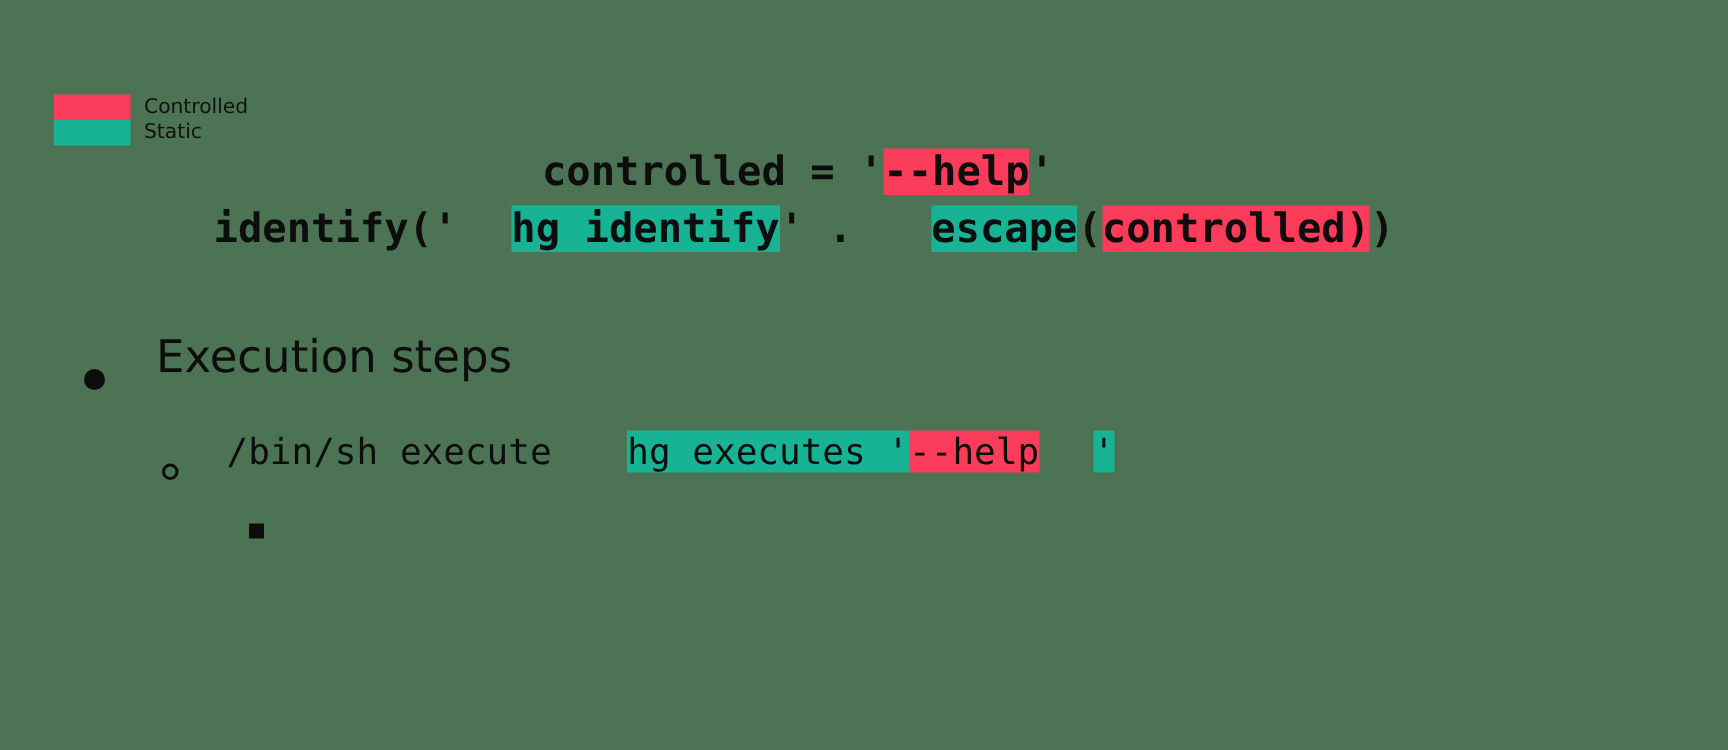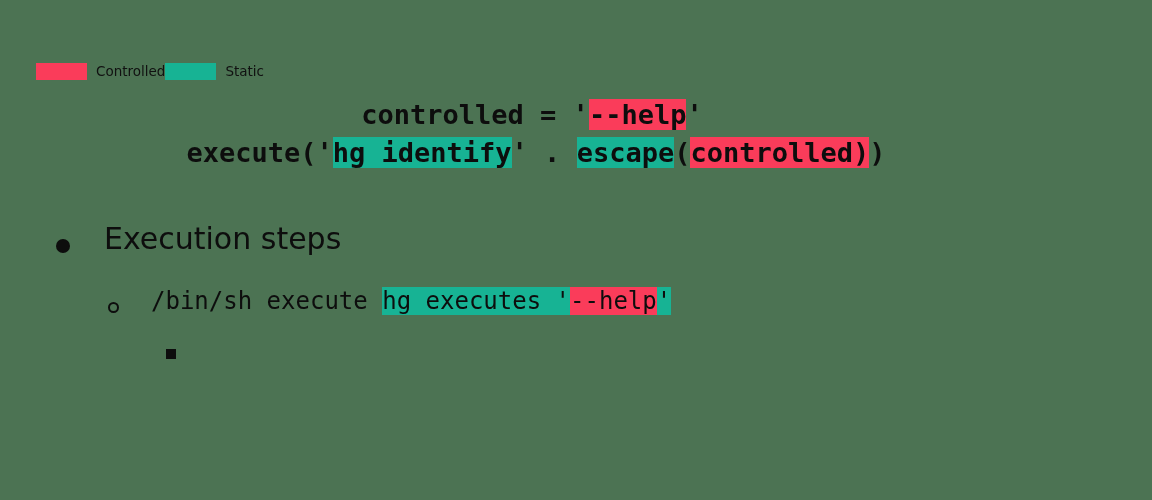--- a/index.html
+++ b/index.html
@@ -14,21 +14,21 @@
     overflow: hidden;
     position: relative;
   }
 
   
   .legend {
     position: absolute;
     left: 36px;
     top: 63px;
     display: flex;
-    flex-direction: row;
+    flex-direction: column;
   }
   .legend-row {
     display: flex;
     align-items: center;
     height: 17px;
   }
   .legend-swatch {
     width: 51px;
     height: 17px;
     flex: 0 0 auto;
@@ -66,33 +66,34 @@
 
   
   .hl-red {
     background: #fa3c5a;
     box-decoration-break: clone;
     -webkit-box-decoration-break: clone;
   }
   .hl-teal {
     background: #17b394;
     box-decoration-break: clone;
+    margin-left: 36px;
     -webkit-box-decoration-break: clone;
   }
 
   
   .bullets {
     position: absolute;
     left: 0;
     top: 218px;
     width: 1152px;
   }
   .bullet-row {
     display: flex;
-    align-items: center;
+    align-items: flex-end;
     white-space: pre;
   }
   .bullet-row.level-1 {
     padding-left: 56px;
     margin-bottom: 22px;
   }
   .bullet-row.level-2 {
     padding-left: 108px;
     margin-bottom: 18px;
   }
@@ -163,21 +164,21 @@
     <span class="legend-label">Controlled</span>
   </div>
   <div class="legend-row">
     <span class="legend-swatch" style="background: rgb(23, 179, 148);"></span>
     <span class="legend-label">Static</span>
   </div>
 </div>
 
 <div class="code-block">
   <div class="code-line"><span>controlled = '</span><span class="hl-red">--help</span><span>'</span></div>
-  <div class="code-line indent-1"><span>execute('</span><span class="hl-teal">hg identify</span><span>' . </span><span class="hl-teal">escape</span><span>(</span><span class="hl-red">controlled)</span><span>)</span></div>
+  <div class="code-line indent-1"><span>identify('</span><span class="hl-teal">hg identify</span><span>' . </span><span class="hl-teal">escape</span><span>(</span><span class="hl-red">controlled)</span><span>)</span></div>
 </div>
 
 <div class="bullets">
 
   <div class="bullet-row level-1">
     <span class="marker">
       <span class="marker-disc"></span>
     </span>
     <span class="bullet-text">Execution steps</span>
   </div>

